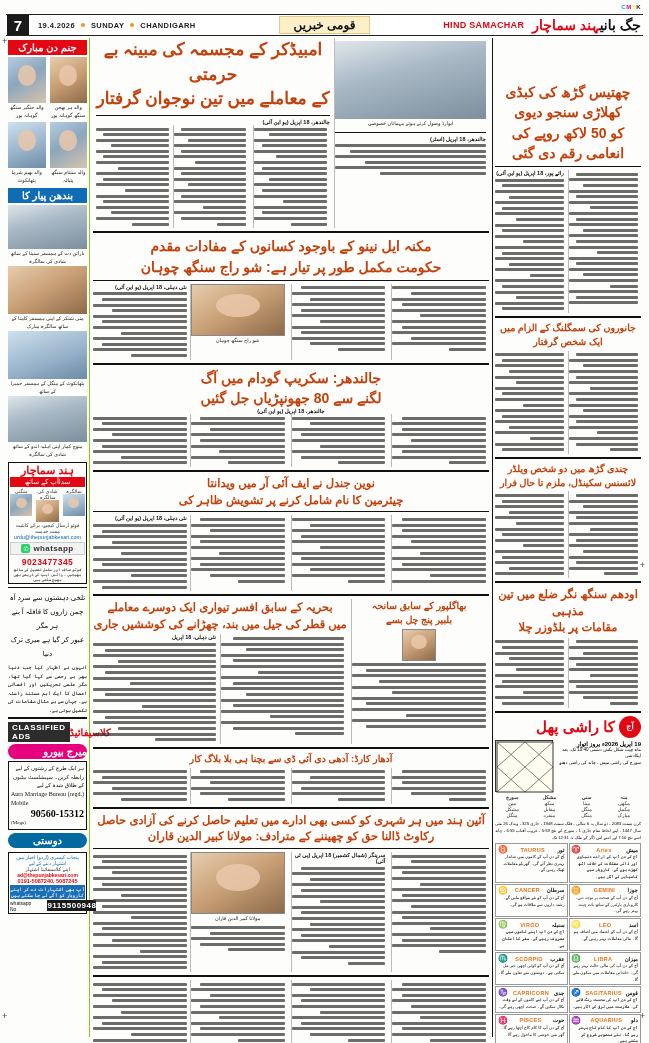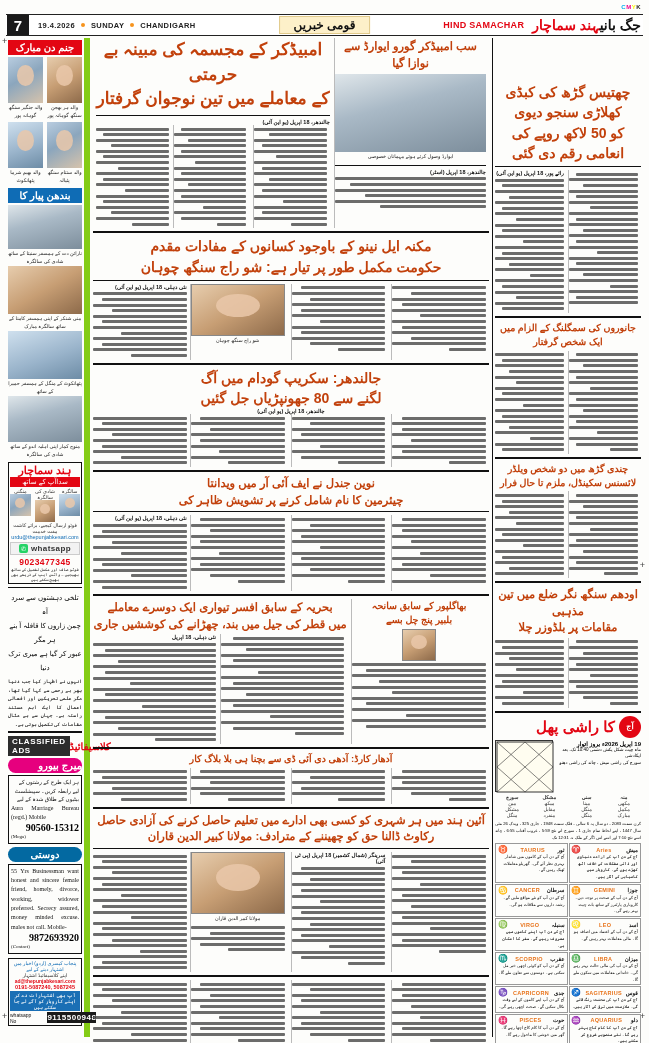--- a/index.html
+++ b/index.html
@@ -53,21 +53,21 @@
   .brand-en { color:#e30613; font-size:9px; font-weight:bold; letter-spacing:0.3px;}
   .brand-ur { color:#e30613; font-size:14px; font-weight:bold; direction:rtl;}
   .brand-ur .blk{color:#111;}
 
   
   .body-grid {
     position:absolute; top:38px; left:6px; right:6px; bottom:6px;
     display:flex; gap:0;
   }
   .col { position:relative; }
-  .sidebar { width:84px; border-right:6px solid #84cc16; padding:2px; }
+  .sidebar { width:84px; border-right:1px solid #84cc16; padding:2px; }
   .mid     { flex:1; padding:0 3px; border-right:1px solid #111;}
   .rightbar{ width:150px; padding:0 2px;margin-top:44px;}
 
   
   .hr { border-top:1px solid #111; margin:3px 0; }
   .hr2{ border-top:2px solid #111; margin:3px 0; }
 
   .ribbon {
     background:#e30613;color:#fff;text-align:center;
     font-size:10px;font-weight:bold;padding:2px 0;direction:rtl;
@@ -285,25 +285,20 @@
         <span class="classified-ur">کلاسیفائیڈ</span>
       </div>
       <div class="ribbon pink" style="margin-top:2px;">میرج بیورو</div>
       <div class="adbox">
         <div class="adtext rtl">ہر ایک طرح کے رشتوں کے لیے رابطہ کریں۔ سپیشلسٹ بیٹیوں کے طلاق شدہ کے لیے</div>
         <div class="adtext en">Aura Marriage Bureau (regd.) Mobile</div>
         <div class="adnum">90560-15312</div>
         <div class="adtext en" style="font-size:5px;">(Moga)</div>
       </div>
       <div class="ribbon cyan" style="margin-top:3px;">دوستی</div>
-      <div class="adbox">
-        <div class="adtext en">55 Yrs Businessman want honest and sincere female friend, homely, divorce, working, widower preferred. Secrecy assured, money minded excuse. males not call. Mobile-</div>
-        <div class="adnum">9872693920</div>
-        <div class="adtext en" style="font-size:5px;">(Contact)</div>
-      </div>
 
       <div style="border:1px solid #111;margin-top:4px;padding:1px;">
         <div class="smallcap" style="font-size:5px;color:#0f6cb5;">پنجاب کیسری (اردو) اخبار میں اشتہار دینے کے لیے</div>
         <div class="smallcap" style="font-size:5px;">اپنے کلاسیفائیڈ اشتہار</div>
         <div style="text-align:center;font-size:5px;color:#e30613;font-weight:bold;">ad@thepunjabkesari.com</div>
         <div style="text-align:center;font-size:5.5px;color:#e30613;font-weight:bold;">0191-5087240, 5087245</div>
         <div class="bluebar" style="margin-top:1px;font-size:5px;">آپ بھی اشتہارات دے کر اپنے کاروبار کو آگے لے جا سکتے ہیں</div>
         <div style="display:flex;align-items:center;gap:16px;margin-top:1px;">
           <span style="font-size:5px;color:#111;">whatsapp No</span>
           <span class="ftr-num" style="flex:1;">9115500948</span>
@@ -377,21 +372,20 @@
                 <div class="uline s60"></div>
                 <div class="uline s100"></div>
               <div class="uline s90"></div>
                 <div class="uline s100"></div>
                 <div class="uline s50"></div>
             </div>
           </div>
         </div>
 
         <div class="sep" style="flex:1;padding-right:3px;">
-          <div class="hl md">سب امبیڈکر گورو ایوارڈ سے نوازا گیا</div>
           <div class="photo grp nohead" style="height:78px;margin-top:3px;"></div>
           <div class="cap">ایوارڈ وصول کرتے ہوئے مہمانان خصوصی</div>
           <div class="hr"></div>
           <div class="kicker">جالندھر، 18 اپریل (اسٹر)</div>
           <div class="utext">
             <div class="uline s100"></div>
               <div class="uline s90"></div>
               <div class="uline s100"></div>
             <div class="uline s80"></div>
               <div class="uline s100"></div>

